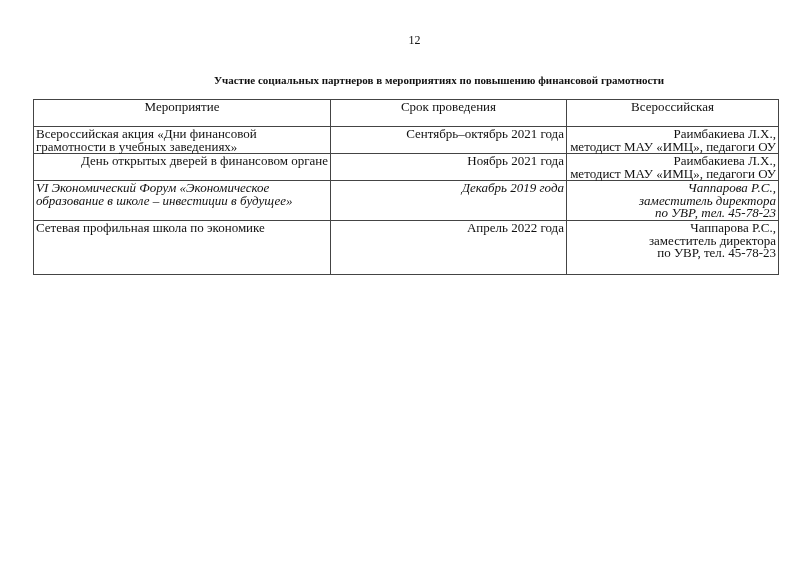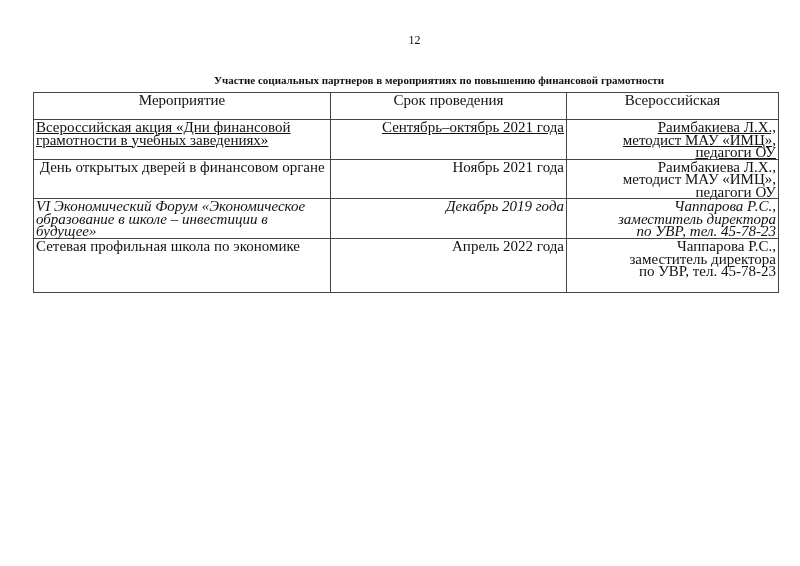--- a/index.html
+++ b/index.html
@@ -27,39 +27,39 @@
       position: absolute;
       top: 74px;
       left: 0;
       width: 878px;
       text-align: center;
       font-size: 11px;
       font-weight: bold;
     }
     table.events {
       position: absolute;
-      top: 92px;
+      top: 99px;
       left: 33px;
       width: 745px;
       border-collapse: collapse;
       table-layout: fixed;
-      font-size: 15px;
+      font-size: 13px;
       line-height: 12.5px;
     }
     table.events td, table.events th {
       border: 1.2px solid #444444;
       vertical-align: top;
       padding: 1px 2px 0 2px;
       font-weight: normal;
     }
     col.c1 { width: 297px; }
     col.c2 { width: 236px; }
     col.c3 { width: 212px; }
     tr.h-row { height: 27px; }
-    tr.r1 { height: 23px; text-decoration: underline; }
+    tr.r1 { height: 23px; }
     tr.r2 { height: 26px; }
     tr.r3 { height: 40px; font-style: italic; }
     tr.r4 { height: 54px; }
     th { text-align: center; }
     td.center { text-align: right; }
     td.left { text-align: left; }
     .line { display: block; }
   </style>
 </head>
 <body>
@@ -82,21 +82,21 @@
   </tr>
   <tr class="r1">
     <td class="left">Всероссийская акция «Дни финансовой грамотности в учебных заведениях»</td>
     <td class="center">Сентябрь–октябрь 2021 года</td>
     <td class="center">
       <span class="line">Раимбакиева Л.Х.,</span>
       <span class="line">методист МАУ «ИМЦ», педагоги ОУ</span>
     </td>
   </tr>
   <tr class="r2">
-    <td class="left" style="white-space:pre;"> День открытых дверей в финансовом органе</td>
+    <td class="left" style="white-space:pre;text-align:right;"> День открытых дверей в финансовом органе</td>
     <td class="center">Ноябрь 2021 года</td>
     <td class="center">
       <span class="line">Раимбакиева Л.Х.,</span>
       <span class="line">методист МАУ «ИМЦ», педагоги ОУ</span>
     </td>
   </tr>
   <tr class="r3">
     <td class="left">VI Экономический Форум «Экономическое образование в школе – инвестиции в будущее»</td>
     <td class="center">Декабрь 2019 года</td>
     <td class="center">

